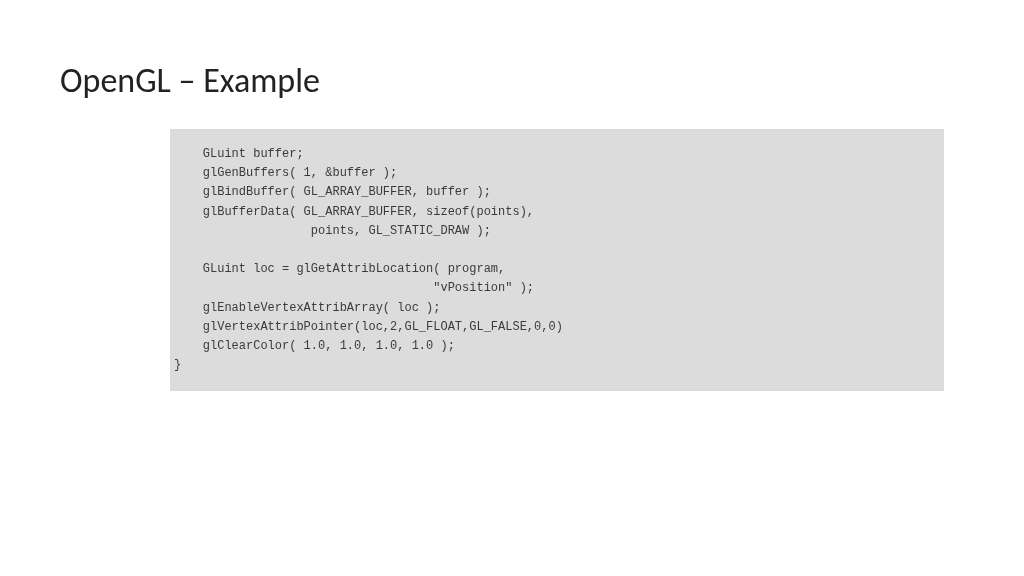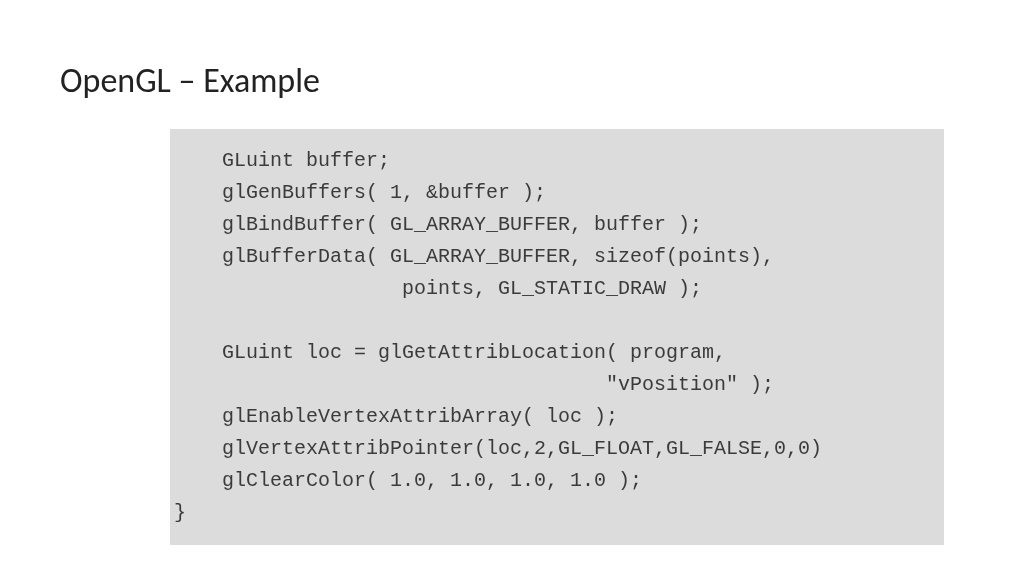--- a/index.html
+++ b/index.html
@@ -20,21 +20,21 @@
       font-weight: 400;
       color: #222;
       margin-bottom: 28px;
     }
     .code-block {
       background: #dcdcdc;
       padding: 16px 20px 16px 4px;
       margin-left: 110px;
       margin-right: 20px;
       font-family: 'Courier New', Courier, monospace;
-      font-size: 20px;
+      font-size: 12px;
       line-height: 1.6;
       color: #3b3b3b;
       white-space: pre;
     }
   </style>
 </head>
 <body>
 
 <h1 class="slide-title">OpenGL – Example</h1>
 

